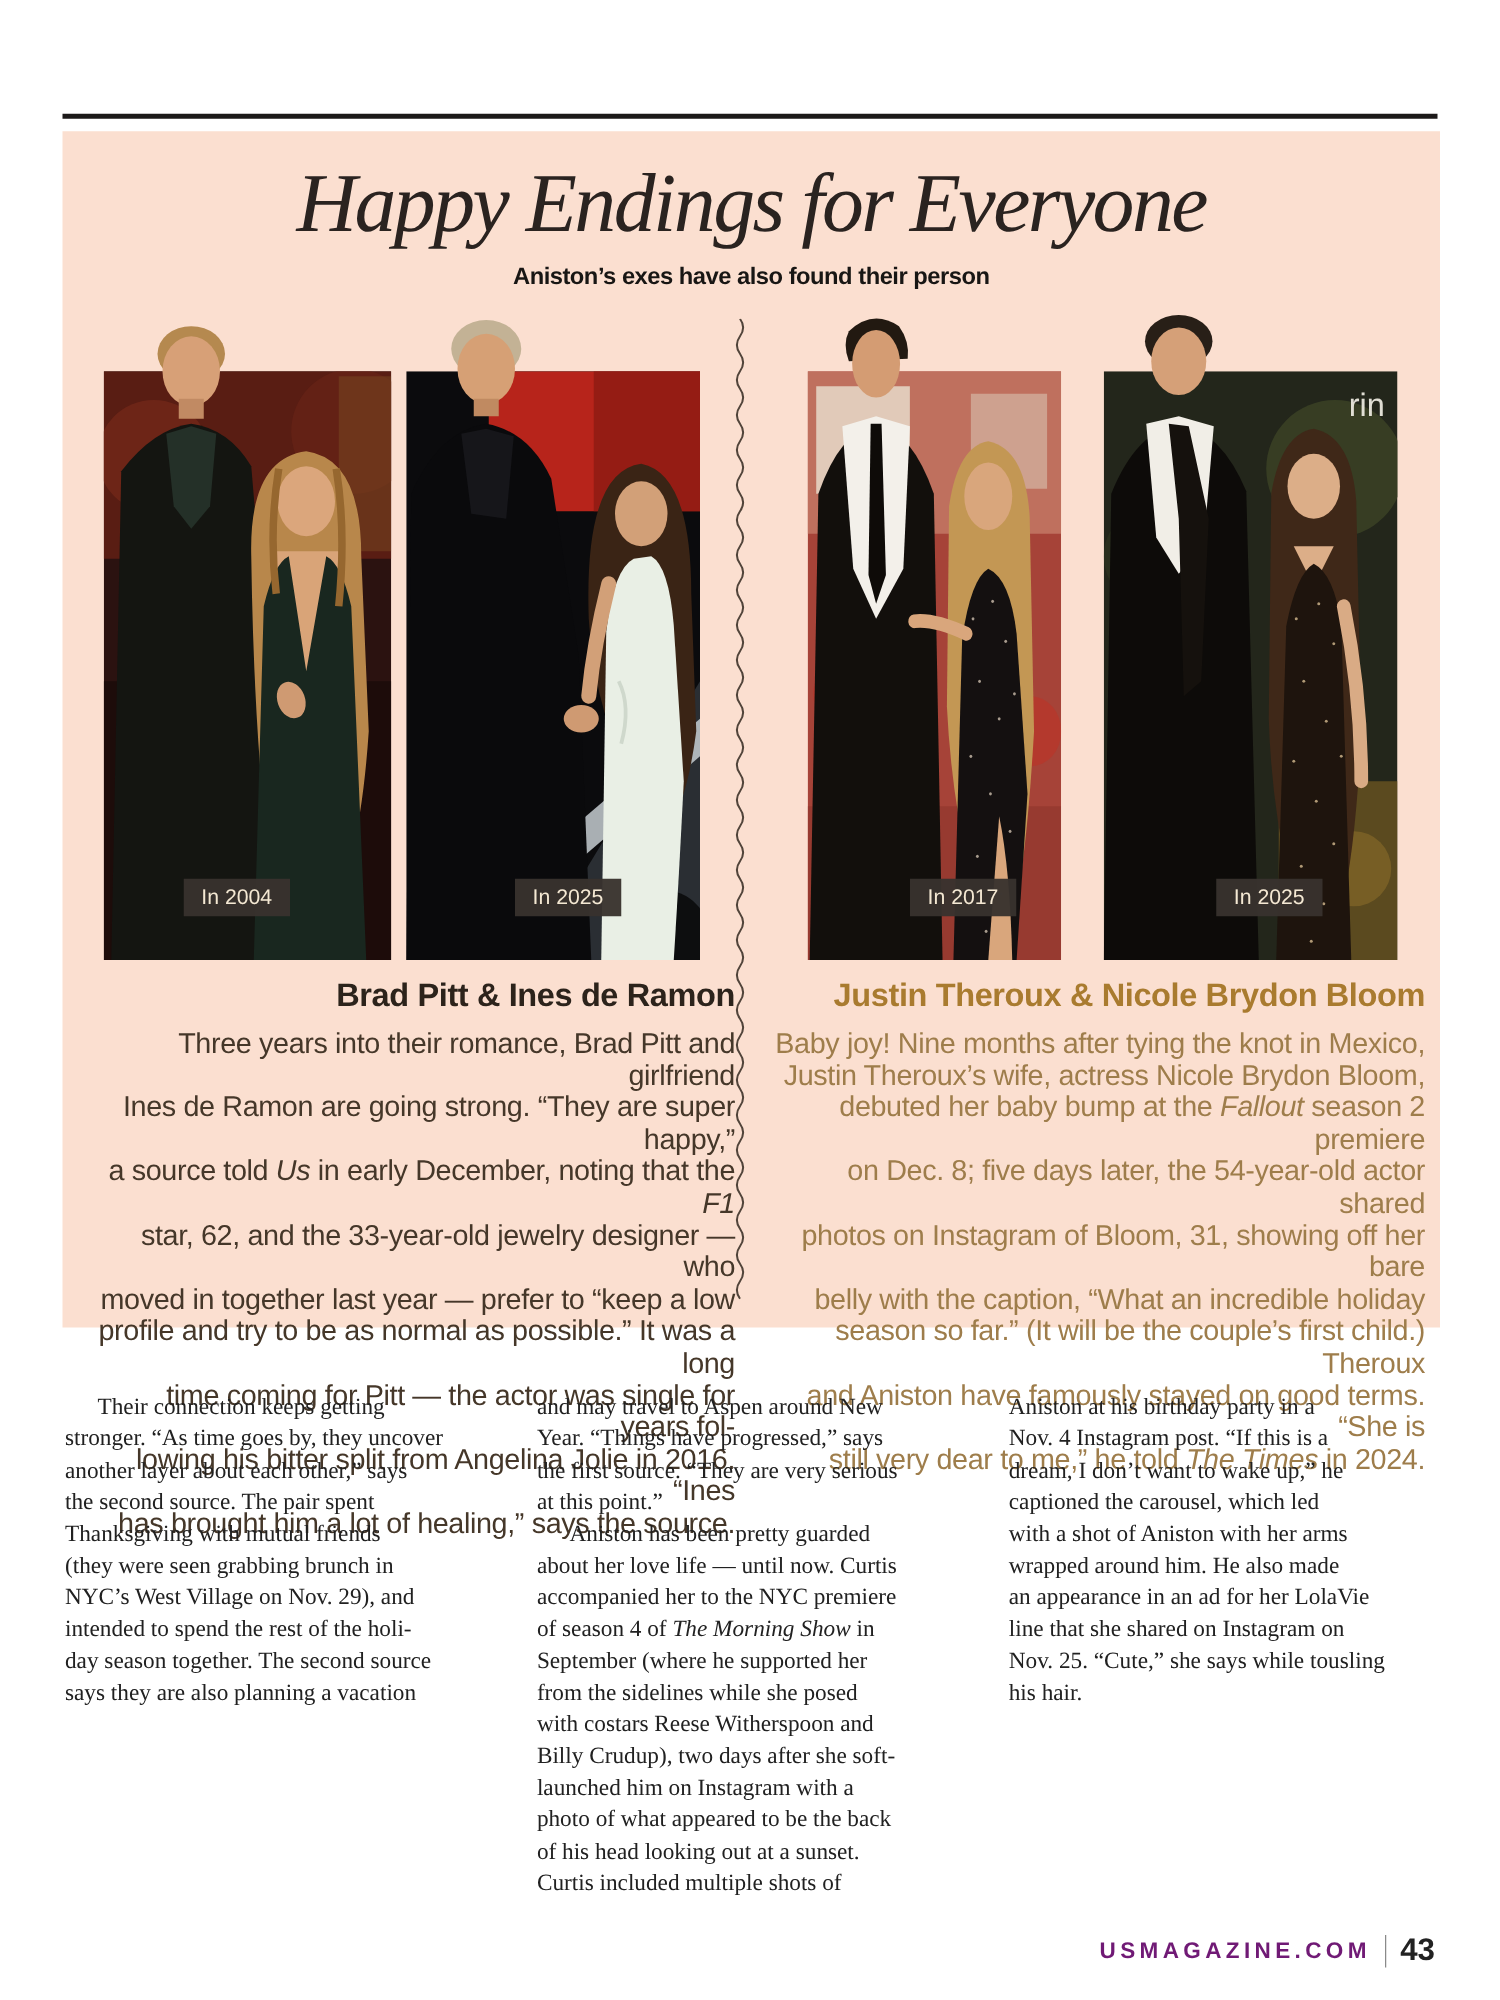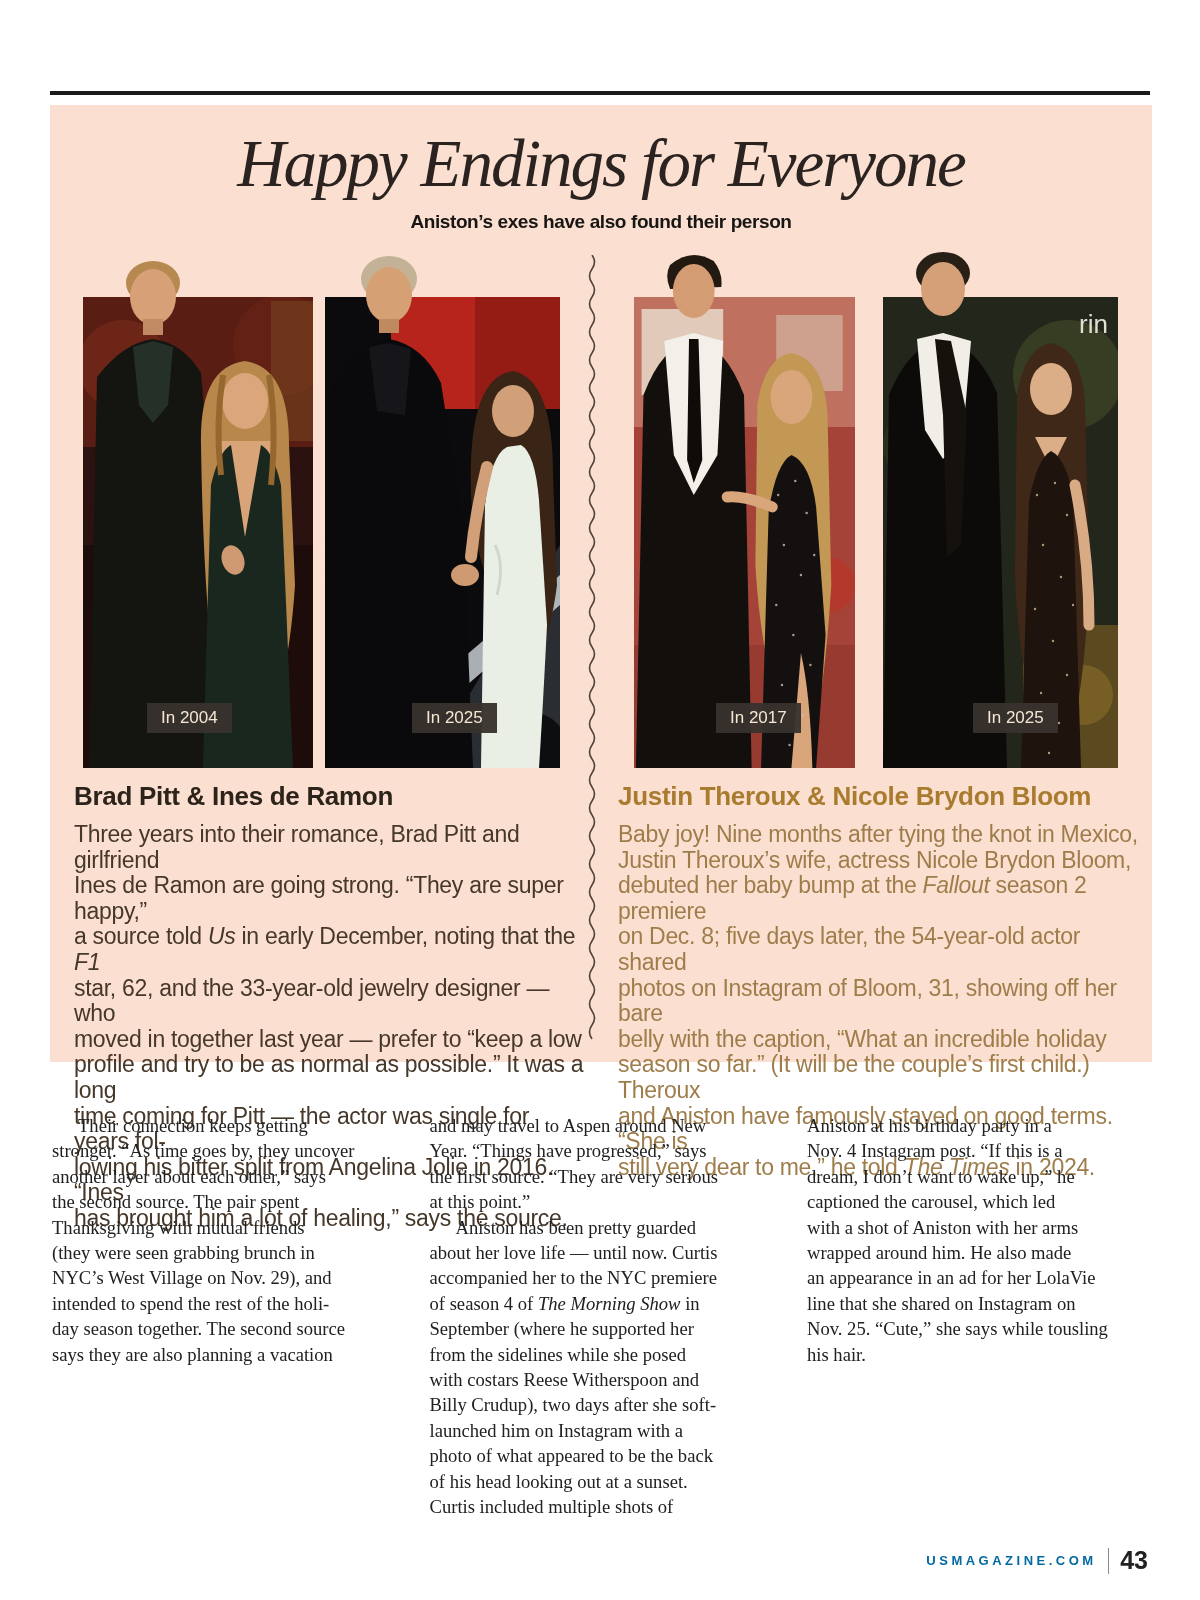--- a/index.html
+++ b/index.html
@@ -11,36 +11,36 @@
     font-family:"Liberation Serif",serif;font-style:italic;font-weight:400;
     font-size:67px;letter-spacing:-2px;color:#2a2320;}
   .feature-subtitle{position:absolute;left:0;top:106px;width:100%;text-align:center;
     font-weight:700;font-size:19px;letter-spacing:-0.4px;color:#181614;}
   .photos{position:absolute;left:0;top:140px;width:100%;height:523px;}
   .photo{position:absolute;top:0;height:523px;}
   .photo svg{display:block;width:100%;height:100%;}
   .chip{position:absolute;top:458px;background:rgba(56,50,46,0.96);color:#f4e8d3;
     font-size:17px;padding:5px 14px;white-space:nowrap;}
   .wavy{position:absolute;left:537px;top:150px;width:10px;height:790px;}
-  .half{position:absolute;top:676px;text-align:left;}
+  .half{position:absolute;top:676px;text-align:right;}
   .half-left{left:24px;width:514px;}
   .half-right{left:568px;width:522px;}
   .half h2{margin:0 0 10px 0;font-size:26px;letter-spacing:-0.3px;font-weight:700;}
   .half-left h2{color:#2c231b;}
   .half-right h2{color:#a97b2f;}
   .box-body{font-size:23px;line-height:25.6px;letter-spacing:-0.3px;white-space:pre-line;}
   .half-left .box-body{color:#453729;}
   .half-right .box-body{color:#9e7d4b;}
   .article{position:absolute;left:52px;top:1113px;width:1096px;display:flex;justify-content:space-between;
     font-family:"Liberation Serif",serif;color:#212121;}
   .col{width:341px;font-size:18.6px;line-height:25.4px;}
   .para{margin:0;white-space:pre-line;}
   .para.indent{text-indent:26px;}
   .footer{position:absolute;right:52px;top:1546px;display:flex;align-items:center;}
-  .footer .site{font-size:13px;font-weight:700;letter-spacing:3.5px;color:#0369a1;}
+  .footer .site{font-size:18px;font-weight:700;letter-spacing:3.5px;color:#701a75;}
   .footer .vbar{width:1.5px;height:26px;background:#8a8a8a;margin:0 11px;}
   .footer .pagenum{font-size:25px;font-weight:700;color:#222;}
   i{font-style:italic;}
 </style>
 </head>
 <body>
 
 <div class="page">
   <div class="top-rule"></div>
 
@@ -112,21 +112,21 @@
             <ellipse cx="188" cy="166" rx="21" ry="26" fill="#d2a078"></ellipse>
             <path d="M156,523 L160,260 Q166,210 182,202 L196,200 Q210,208 214,255 L222,380 Q218,460 214,523 Z" fill="#e9efe5"></path>
             <path d="M170,300 Q180,320 172,350" stroke="#cfd8cc" stroke-width="3" fill="none"></path>
             <path d="M162,222 Q150,270 146,312" stroke="#d2a078" stroke-width="12" fill="none" stroke-linecap="round"></path>
             <ellipse cx="140" cy="330" rx="14" ry="11" fill="#cf9a72"></ellipse>
           </g>
         </svg>
         <div class="chip" style="left:87px;">In 2025</div>
       </div>
 
-      <div class="photo" style="left:584px;width:221px;">
+      <div class="photo" style="left:596px;width:203px;">
         <svg viewBox="0 0 233 523" preserveAspectRatio="none">
           <defs>
               <clipPath id="c3">
                 <rect x="0" y="52" width="233" height="471"></rect>
               </clipPath>
             </defs>
           <g clip-path="url(#c3)">
             <rect x="0" y="52" width="233" height="471" fill="#a64338"></rect>
             <rect x="0" y="52" width="233" height="130" fill="#c27663" opacity="0.9"></rect>
             <rect x="8" y="64" width="86" height="86" fill="#e6d9c9" opacity="0.85"></rect>

